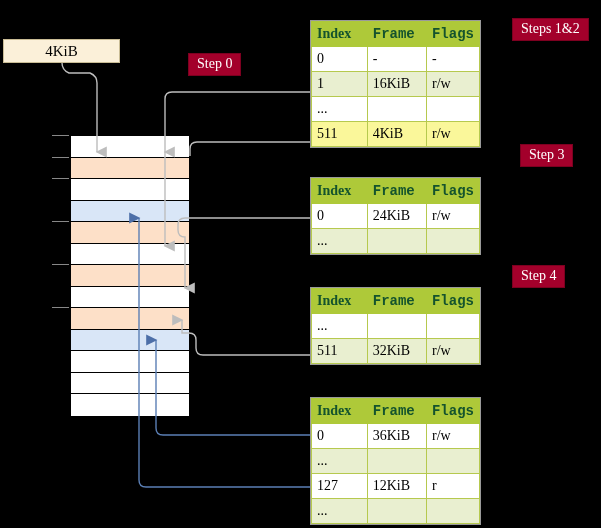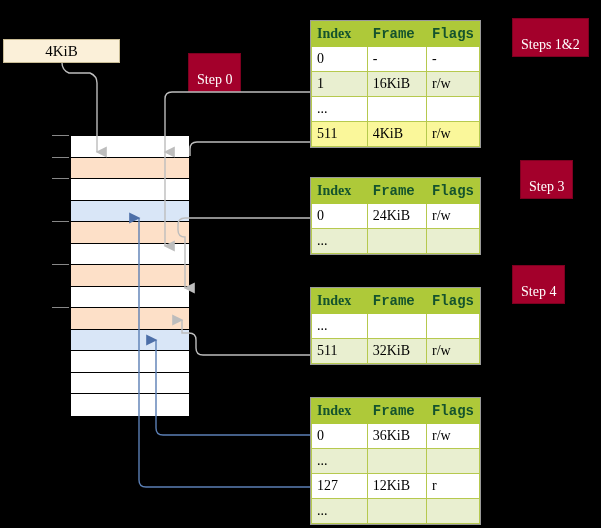--- a/index.html
+++ b/index.html
@@ -22,21 +22,21 @@
     font-size:15px;
     display:flex; align-items:center; justify-content:center;
   }
 
   
   .badge {
     position:absolute;
     background:#a3002b;
     color:#ffffff;
     font-size:14px;
-    padding:18px 8px 3px 8px;
+    padding:2px 8px 3px 8px;
     border:1px solid #7d0020;
     white-space:nowrap;
     line-height:1.15;
     text-align:center;
     box-shadow:1px 1px 0 rgba(0,0,0,.5);
   }
 
   
   .ptable {
     position:absolute;
@@ -105,21 +105,21 @@
   <div class="srcbox" style="left:3px; top:39px; width:117px; height:24px;">
     <span>4KiB</span>
   </div>
 
   <div class="badge" style="left:188px; top:53px;">
     <span>Step 0</span>
   </div>
   <div class="badge" style="left:512px; top:18px;">
     <span>Steps 1&amp;2</span>
   </div>
-  <div class="badge" style="left:520px; top:160px;">
+  <div class="badge" style="left:520px; top:144px;">
     <span>Step 3</span>
   </div>
   <div class="badge" style="left:512px; top:265px;">
     <span>Step 4</span>
   </div>
 
   <div class="memcol" style="left:70px; top:135px; width:120px; height:281px;">
       <div class="memrow " style="top: 0px; height: 21.5px;"></div>
       <div class="memrow orange" style="top: 21.5px; height: 21.5px;"></div>
       <div class="memrow " style="top: 43px; height: 21.5px;"></div>

